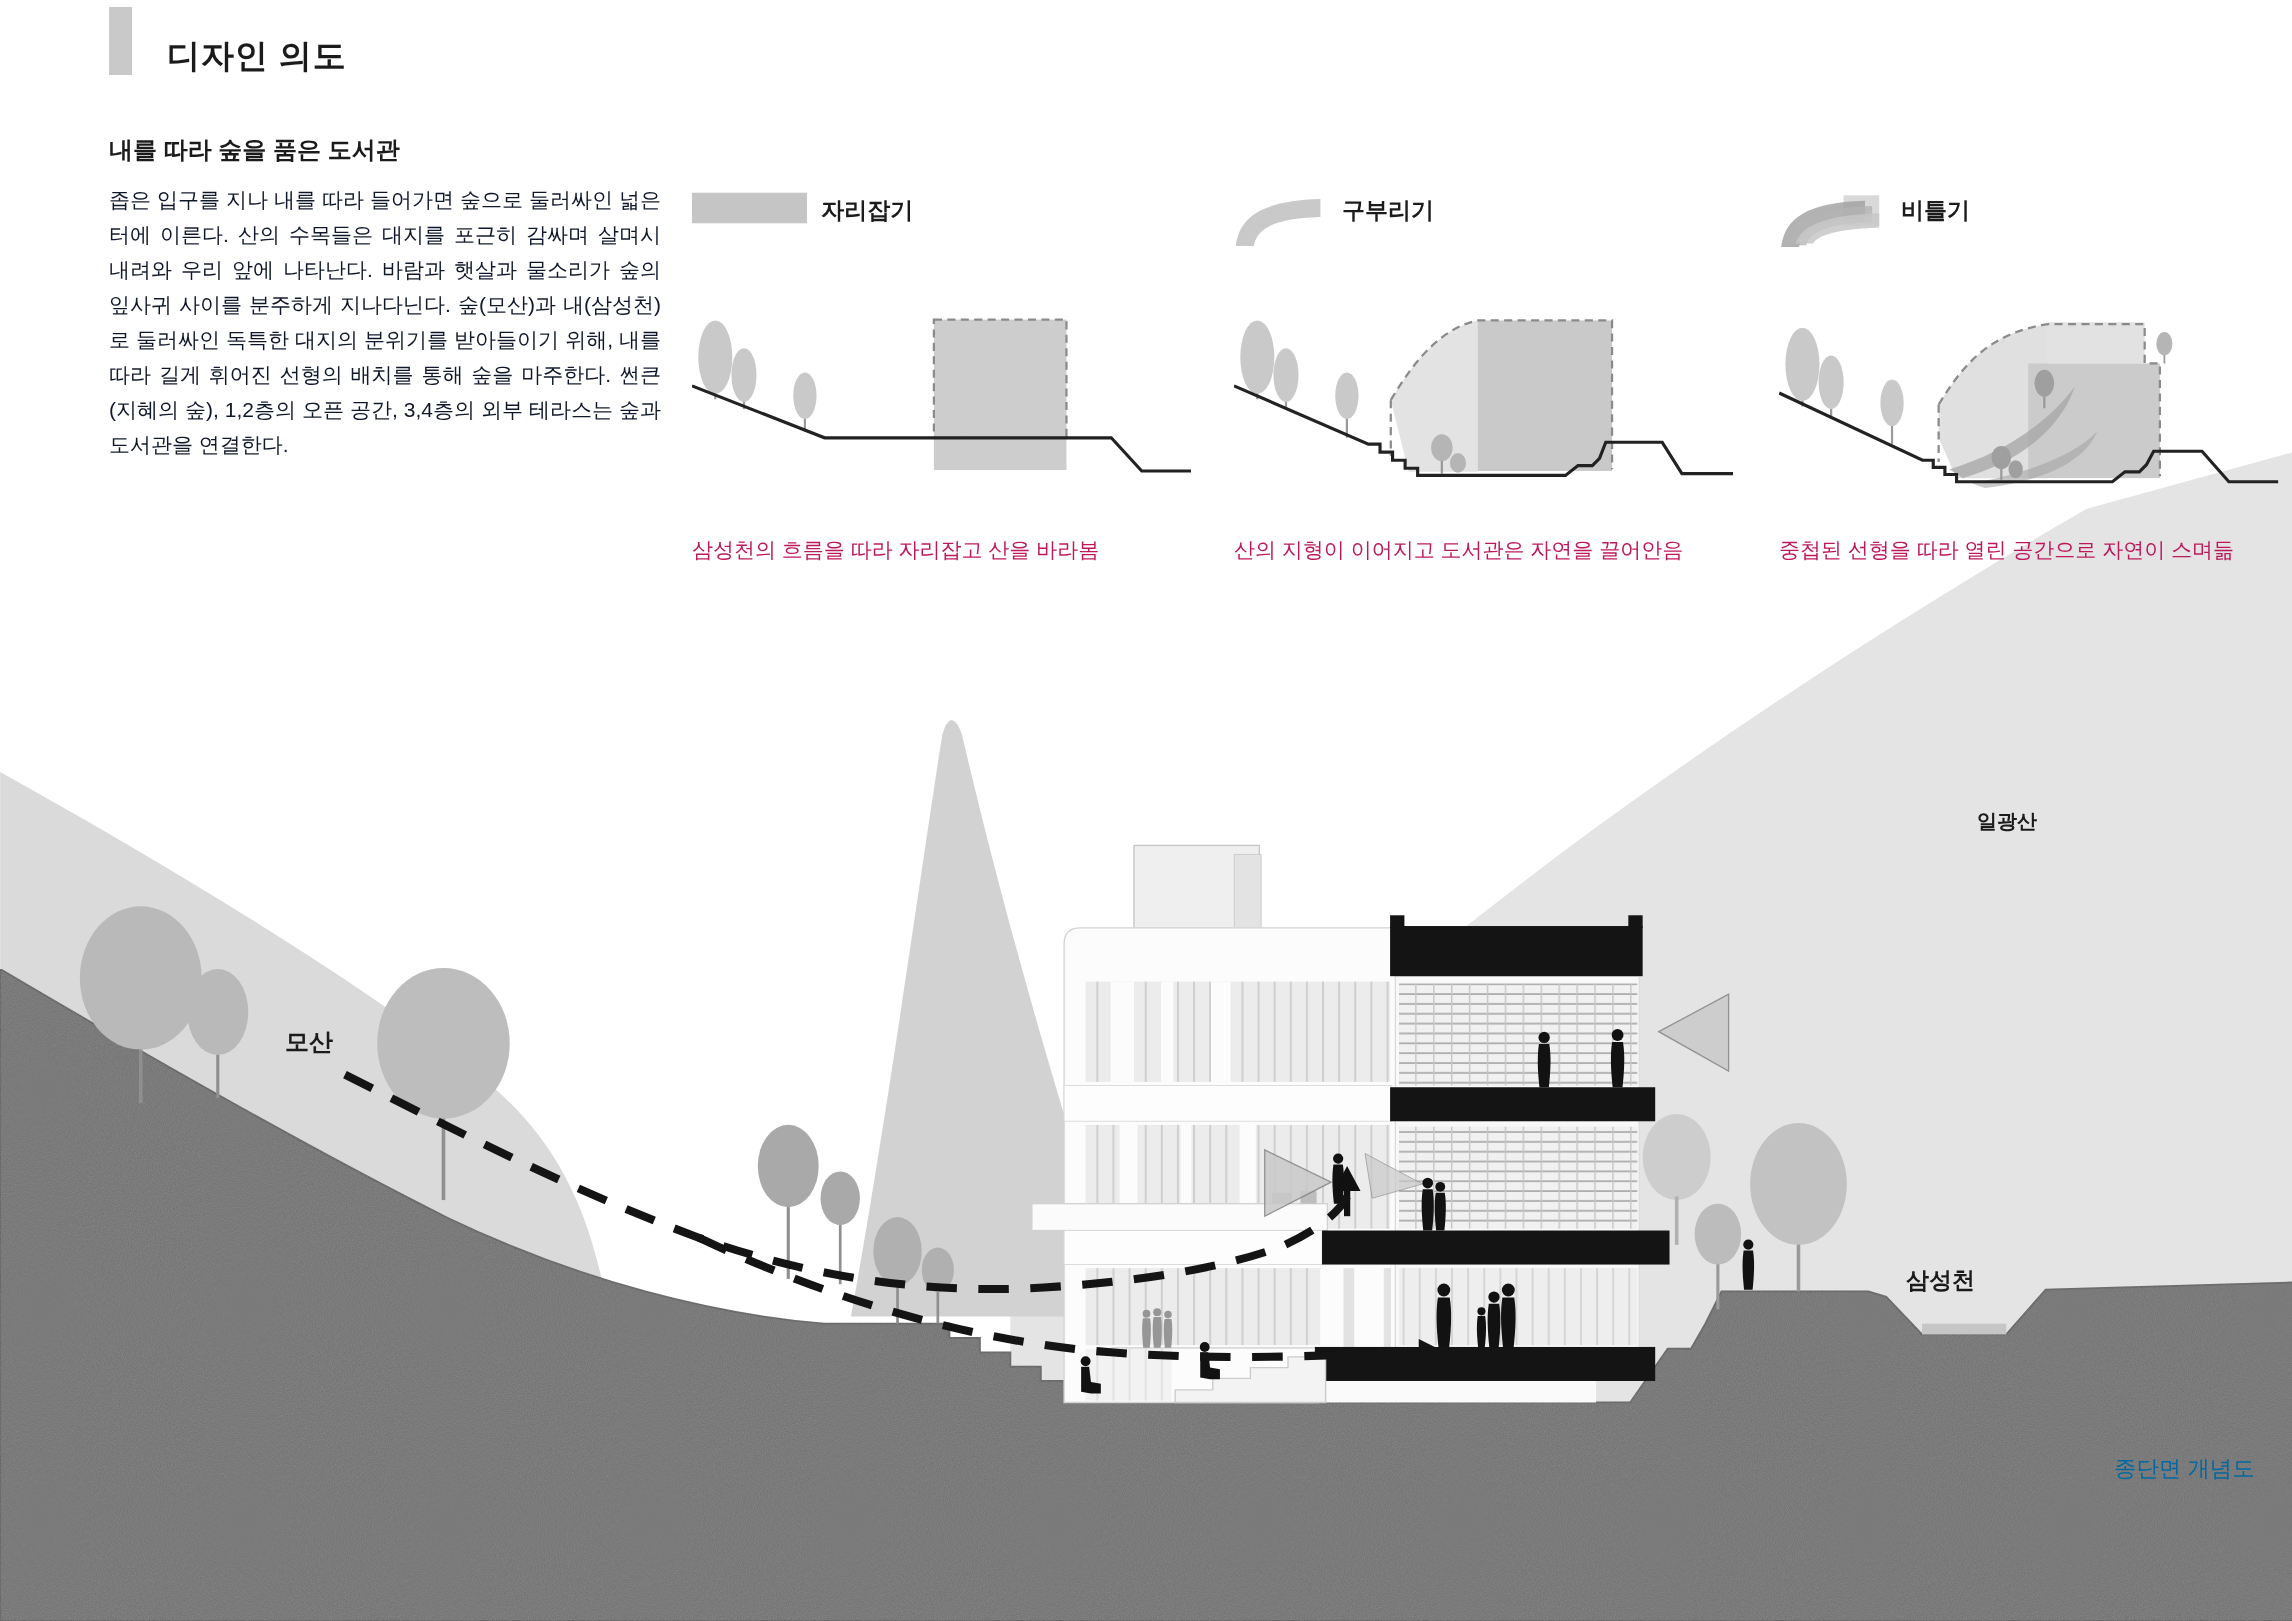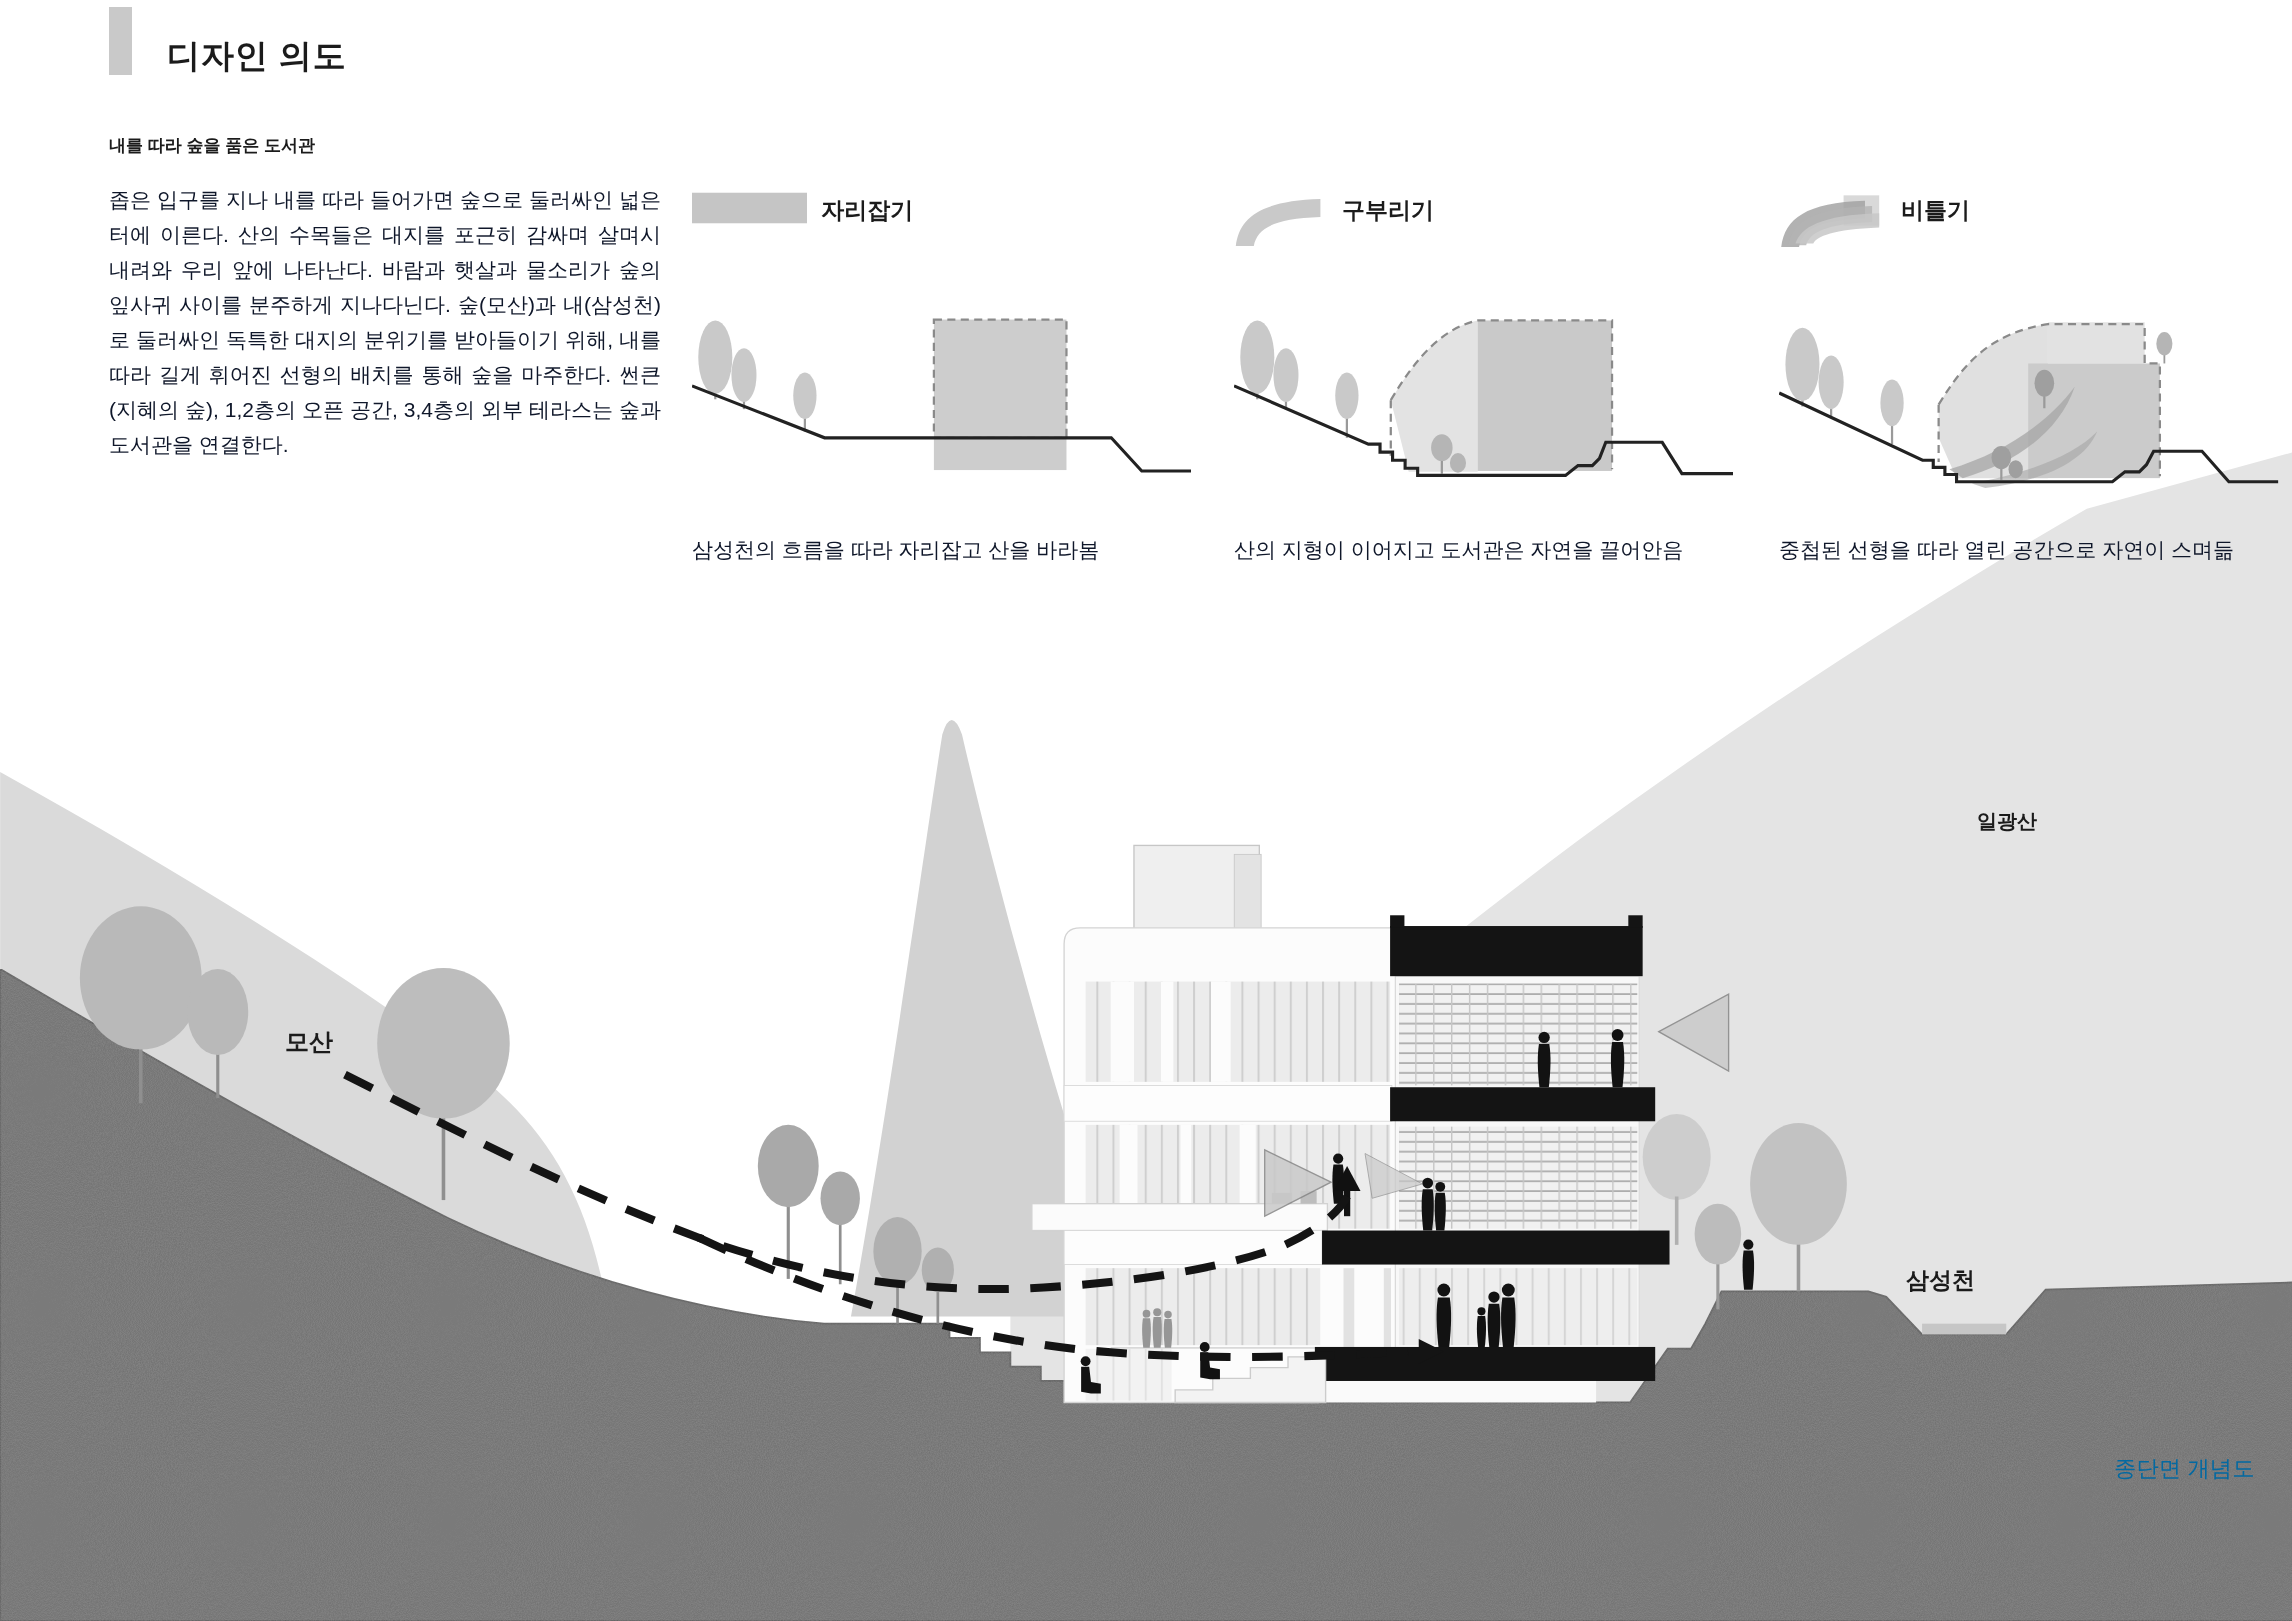--- a/index.html
+++ b/index.html
@@ -1,28 +1,28 @@
 <!DOCTYPE html>
 <html style="font-size:14.3px"><head>
 <meta charset="utf-8">
 <style>
   html,body{margin:0;padding:0;background:#ffffff;}
   #board{position:relative;width:2293px;height:1621px;overflow:hidden;background:#ffffff;
          font-family:"Liberation Sans","DejaVu Sans",sans-serif;color:#1b1b1b;}
   .abs{position:absolute;}
   #accent-bar{left:109px;top:7.2px;width:23px;height:68px;background:#c9c9c9;}
   #page-title{left:167px;top:34px;font-size:33px;font-weight:bold;letter-spacing:0.9px;}
-  #intro-heading{left:109px;top:134px;font-size:17px;font-weight:bold;}
+  #intro-heading{left:109px;top:134px;font-size:24px;font-weight:bold;}
   #intro-body{left:109px;top:182px;width:552px;font-size:21px;line-height:35px;
               text-align:justify;word-break:break-all;color:#0f172a;}
   .concept-col{position:absolute;top:190px;width:499px;height:376px;}
   #concept-0{left:692px;} #concept-1{left:1234px;} #concept-2{left:1771px;margin-left:8px;}
   .concept-header{display:flex;align-items:flex-start;height:57px;}
   .concept-label{font-size:23px;font-weight:bold;margin-top:5.4px;}
-  .concept-caption{position:absolute;top:346px;left:0;font-size:21px;color:#0f172a;white-space:nowrap;}
+  .concept-caption{position:absolute;top:346px;left:0;font-size:21px;color:#be185d;white-space:nowrap;}
   .concept-drawing{position:absolute;top:100px;left:0;}
   #panorama{left:0;top:0;z-index:0;}
   .overlay{z-index:3;}
   #label-mosan{left:285px;top:1026px;font-size:24px;font-weight:bold;}
   #label-ilgwangsan{left:1977px;top:808px;font-size:20px;font-weight:bold;}
   #label-samseongcheon{left:1906px;top:1265px;font-size:23px;font-weight:bold;}
   #label-section-caption{left:2114px;top:1453px;font-size:22.4px;color:#0369a1;}
   .hdr{z-index:3;}
 </style>
 </head>

